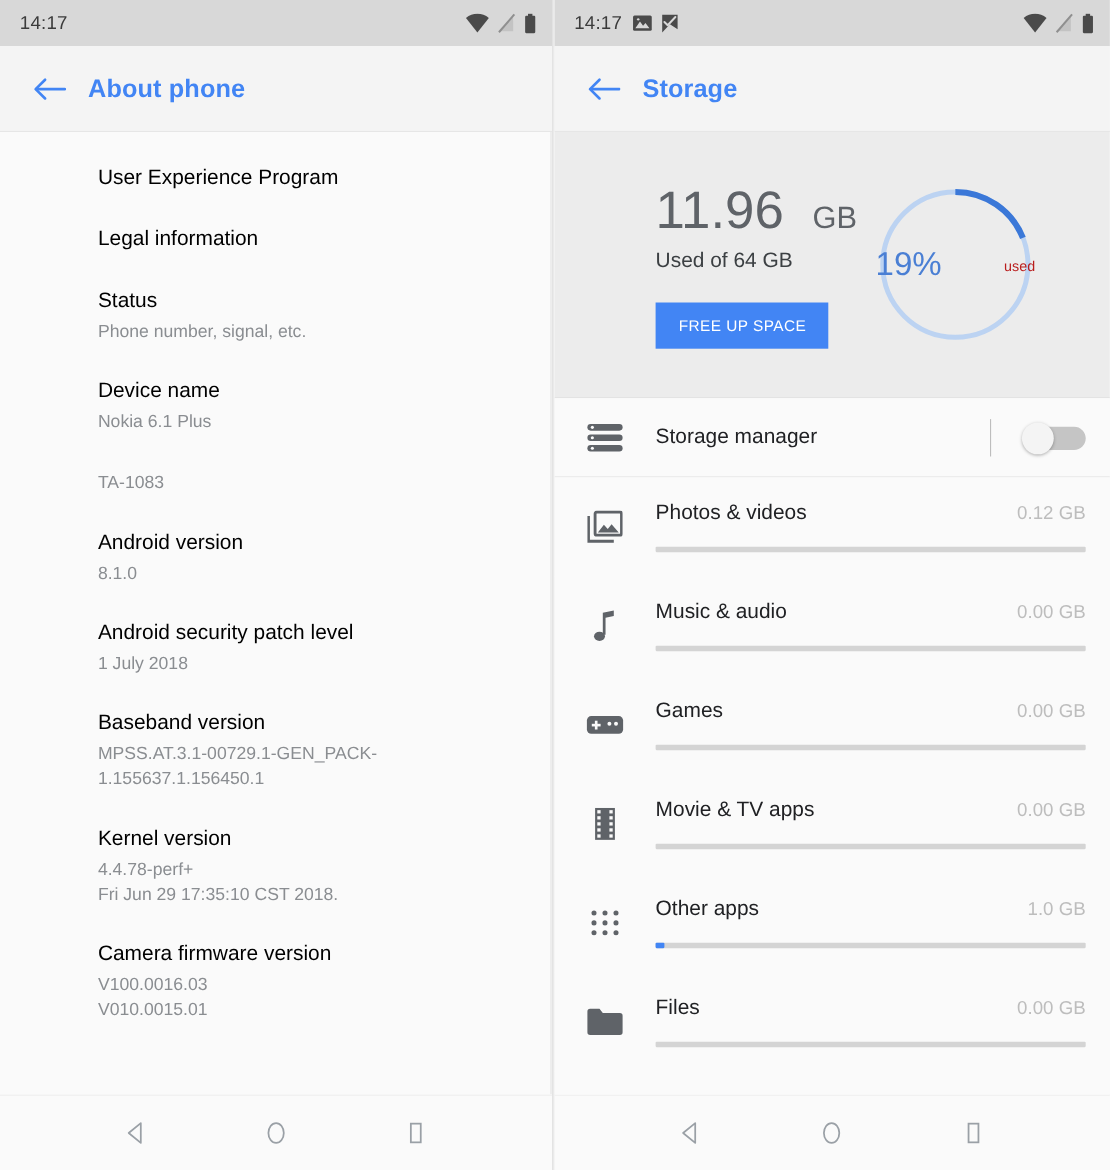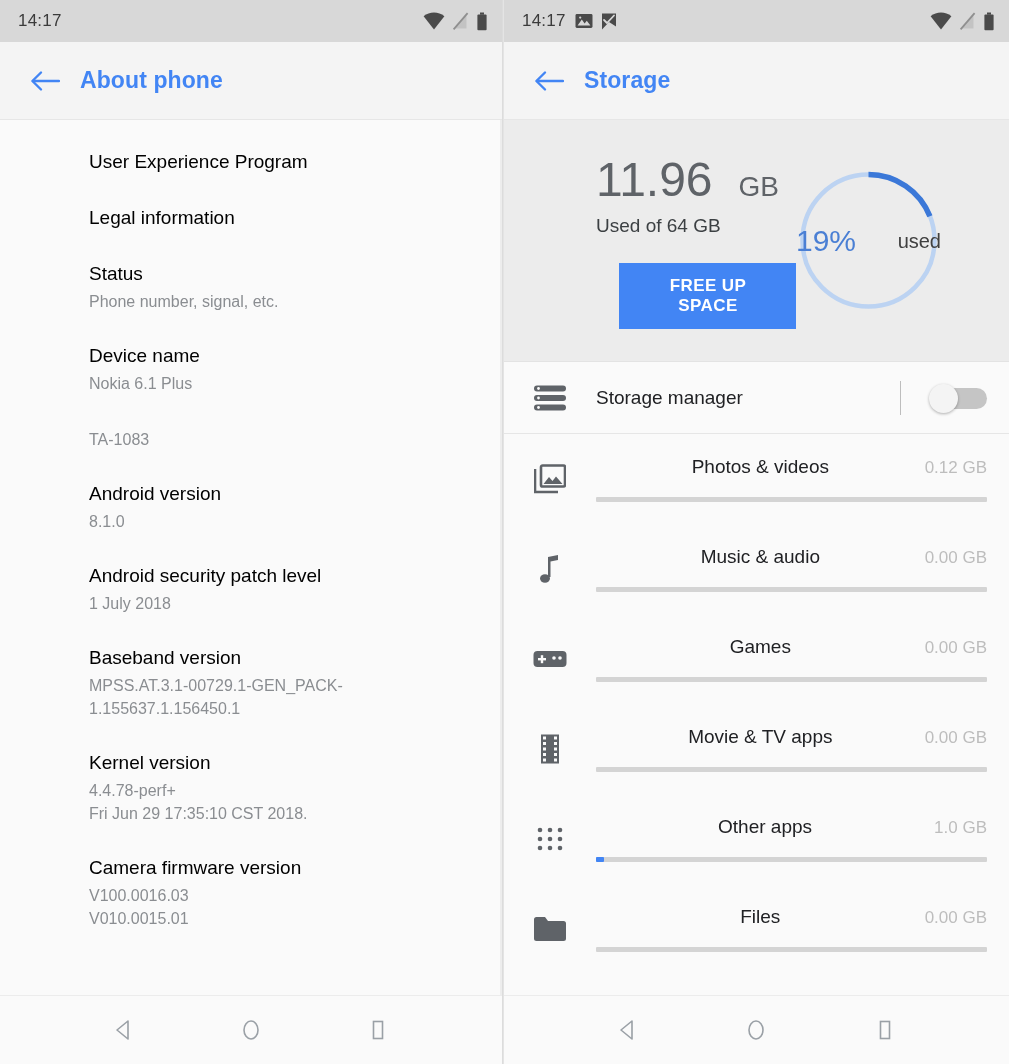--- a/index.html
+++ b/index.html
@@ -137,46 +137,45 @@
   .used-of {
     font-size: 19px;
     color: #3c4043;
     margin-top: 8px;
   }
   .free-btn {
     margin-top: 26px;
     display: inline-block;
     background: #4285f4;
     color: #ffffff;
-    font-size: 17px;
-    font-weight: bold;
+    font-size: 14px;
+    font-weight: normal;
     letter-spacing: .4px;
     padding: 13px 20px 13px 21px;
     border: none;
     cursor: pointer;
     font-family: "Liberation Sans", sans-serif;
-    margin-left: 23px;
   }
   .donut-wrap {
     position: relative;
     width: 145px; height: 145px;
     flex: 0 0 145px;
     margin-right: 30px;
   }
   .donut-wrap svg { position: absolute; inset: 0; }
   .donut-label {
     position: absolute; inset: 0;
     display: flex;
     flex-direction: row;
     align-items: center;
     justify-content: space-between;
     pointer-events: none;
   }
   .donut-pct { font-size: 30px; color: #4a7fd4; line-height: 32px; }
-  .donut-used { font-size: 20px; color: #404040; margin-top: 2px; }
+  .donut-used { font-size: 13px; color: #b91c1c; margin-top: 2px; }
 
   
   .sm-row {
     display: flex;
     align-items: center;
     height: 72px;
     padding: 0 22px 0 0;
     border-bottom: 1px solid #e6e6e6;
     background: #fafafa;
   }
@@ -221,21 +220,20 @@
     box-shadow: 0 1px 3px rgba(0,0,0,.3);
   }
 
   
   .cat-row {
     display: flex;
     align-items: flex-start;
     height: 90px;
     background: #fafafa;
     padding-right: 22px;
-    text-align: center;
   }
   .cat-row .row-icon { height: 90px; }
   .cat-main {
     flex: 1 1 auto;
     padding-top: 22px;
   }
   .cat-head {
     display: flex;
     align-items: baseline;
   }

